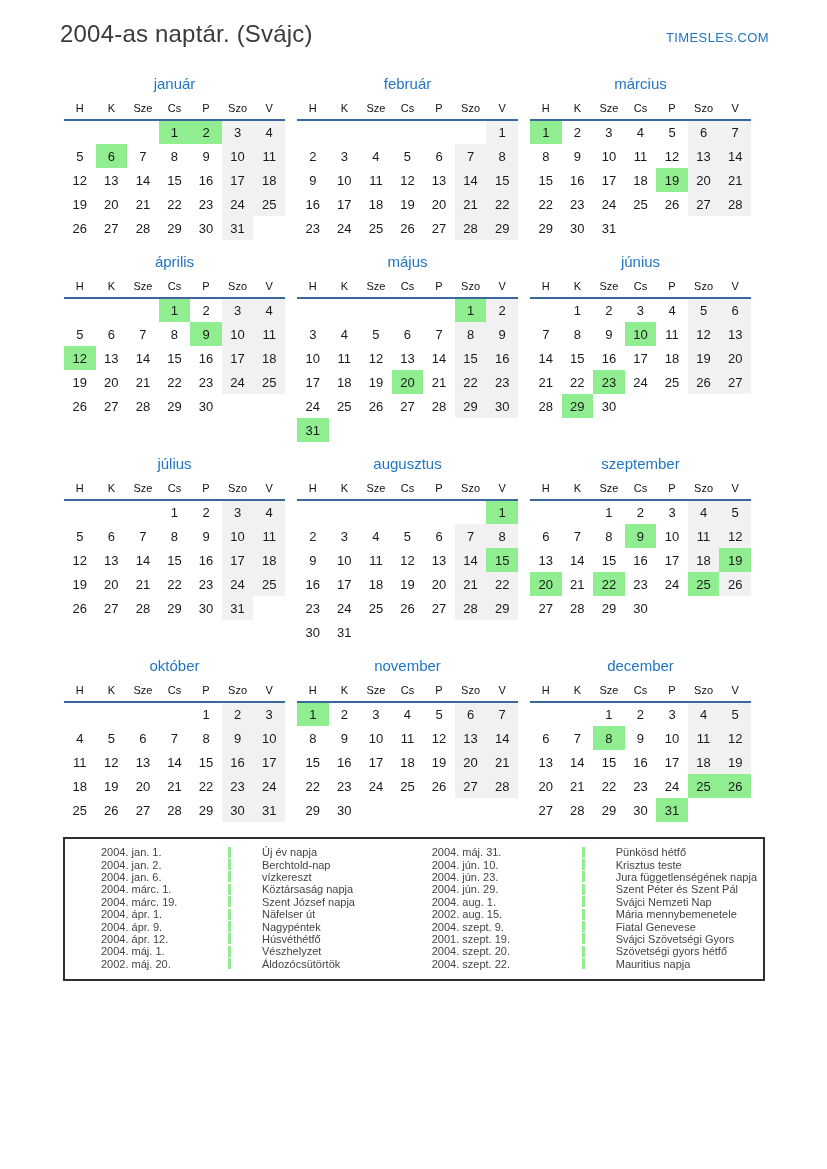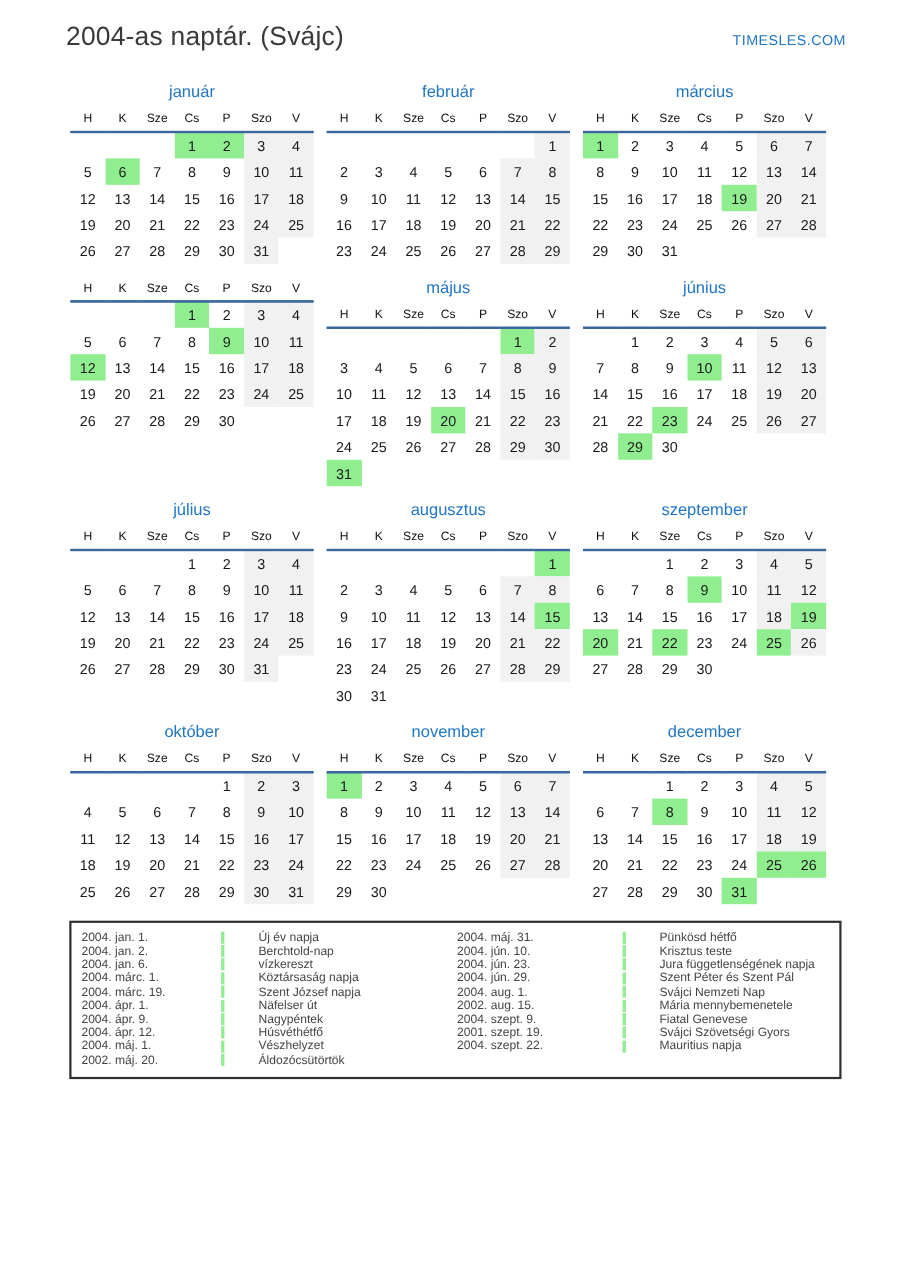--- a/index.html
+++ b/index.html
@@ -42,21 +42,21 @@
   .month-table td.w { background: #f1f1f1; }
   .month-table td.h { background: #90ee90; }
 
   .legend {
     margin: 15px 0 0 3px;
     width: 702px;
     border: 2px solid #2f2f2f;
     padding: 7px 6px 9px 9px;
     display: flex;
   }
-  .legend-col { width: 50%; font-size: 11px; color: #444; }
+  .legend-col { width: 50%; font-size: 11px; color: #444; margin-left: 27px; }
   .legend-row { display: flex; align-items: center; height: 12.4px; }
   .legend-date { flex: none; width: 127px; }
   .legend-col.col2 .legend-date { width: 150px; }
   .tick { flex: none; width: 3px; height: 11px; background: #90ee90; margin-right: 7px; }
   .legend-name { white-space: nowrap; padding-left: 24px; }
 </style>
 </head>
 <body>
 
 <div class="page">
@@ -253,20 +253,21 @@
               <td></td>
               <td></td>
               <td></td>
               <td></td>
             </tr>
           </tbody>
     </table>
   </section>
 
   <section class="month">
+    <div class="month-title">április</div>
     <table class="month-table">
       <thead>
             <tr>
               <th>H</th>
               <th>K</th>
               <th>Sze</th>
               <th>Cs</th>
               <th>P</th>
               <th>Szo</th>
               <th>V</th>
@@ -941,20 +942,25 @@
           <span class="legend-date">2004. szept. 9.</span>
           <span class="tick"></span>
           <span class="legend-name">Fiatal Genevese</span>
         </div>
         <div class="legend-row">
           <span class="legend-date">2001. szept. 19.</span>
           <span class="tick"></span>
           <span class="legend-name">Svájci Szövetségi Gyors</span>
         </div>
         <div class="legend-row">
+          <span class="legend-date">2004. szept. 20.</span>
+          <span class="tick"></span>
+          <span class="legend-name">Szövetségi gyors hétfő</span>
+        </div>
+        <div class="legend-row">
           <span class="legend-date">2004. szept. 22.</span>
           <span class="tick"></span>
           <span class="legend-name">Mauritius napja</span>
         </div>
       </div>
     </div>
 
 </div>
 
 </body></html>

